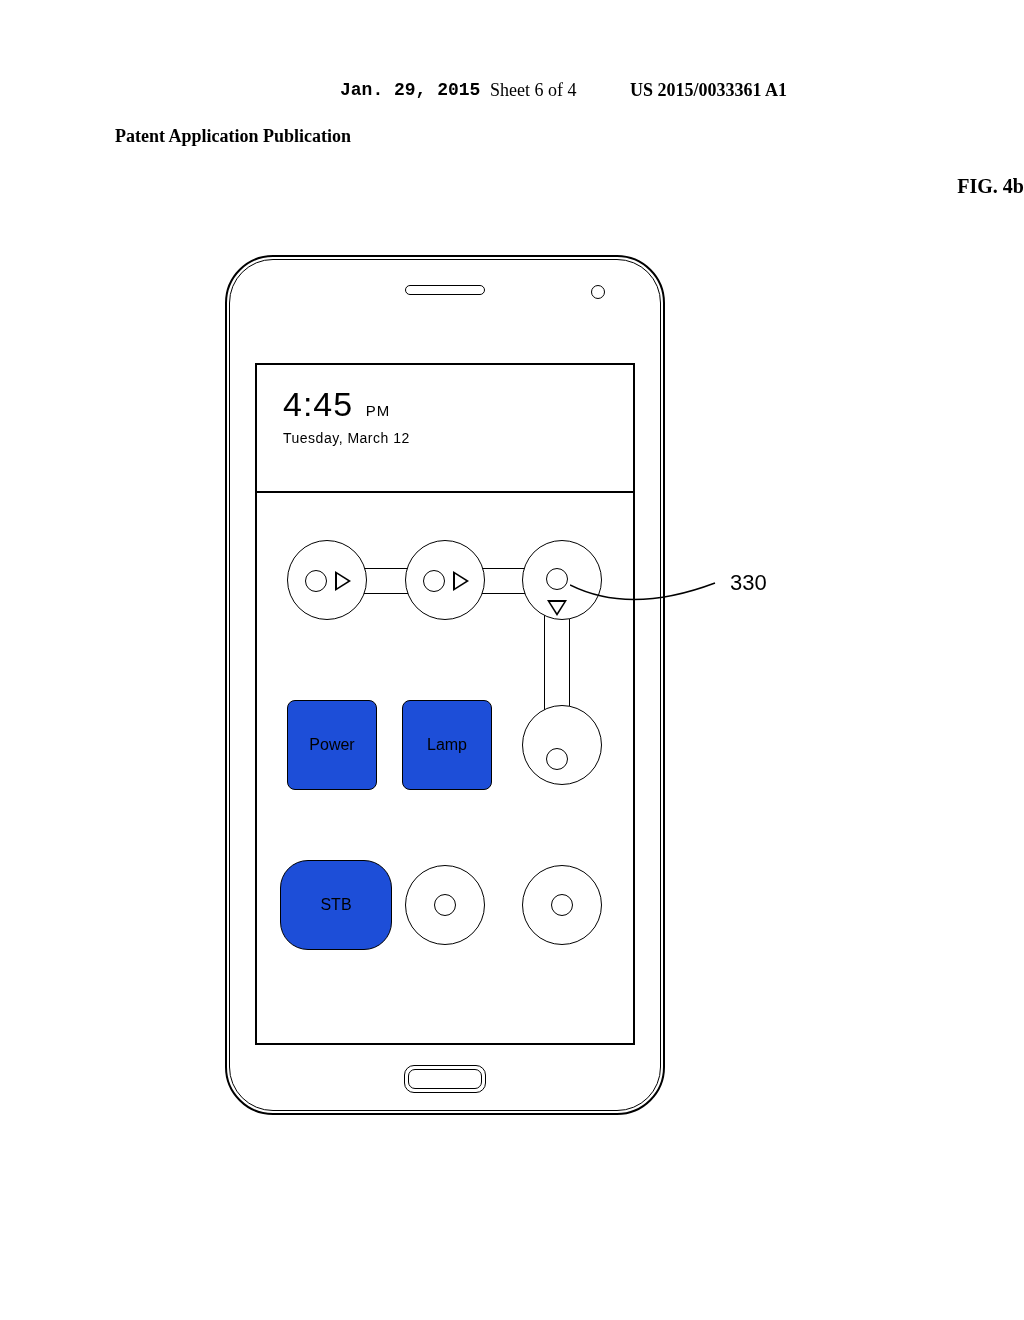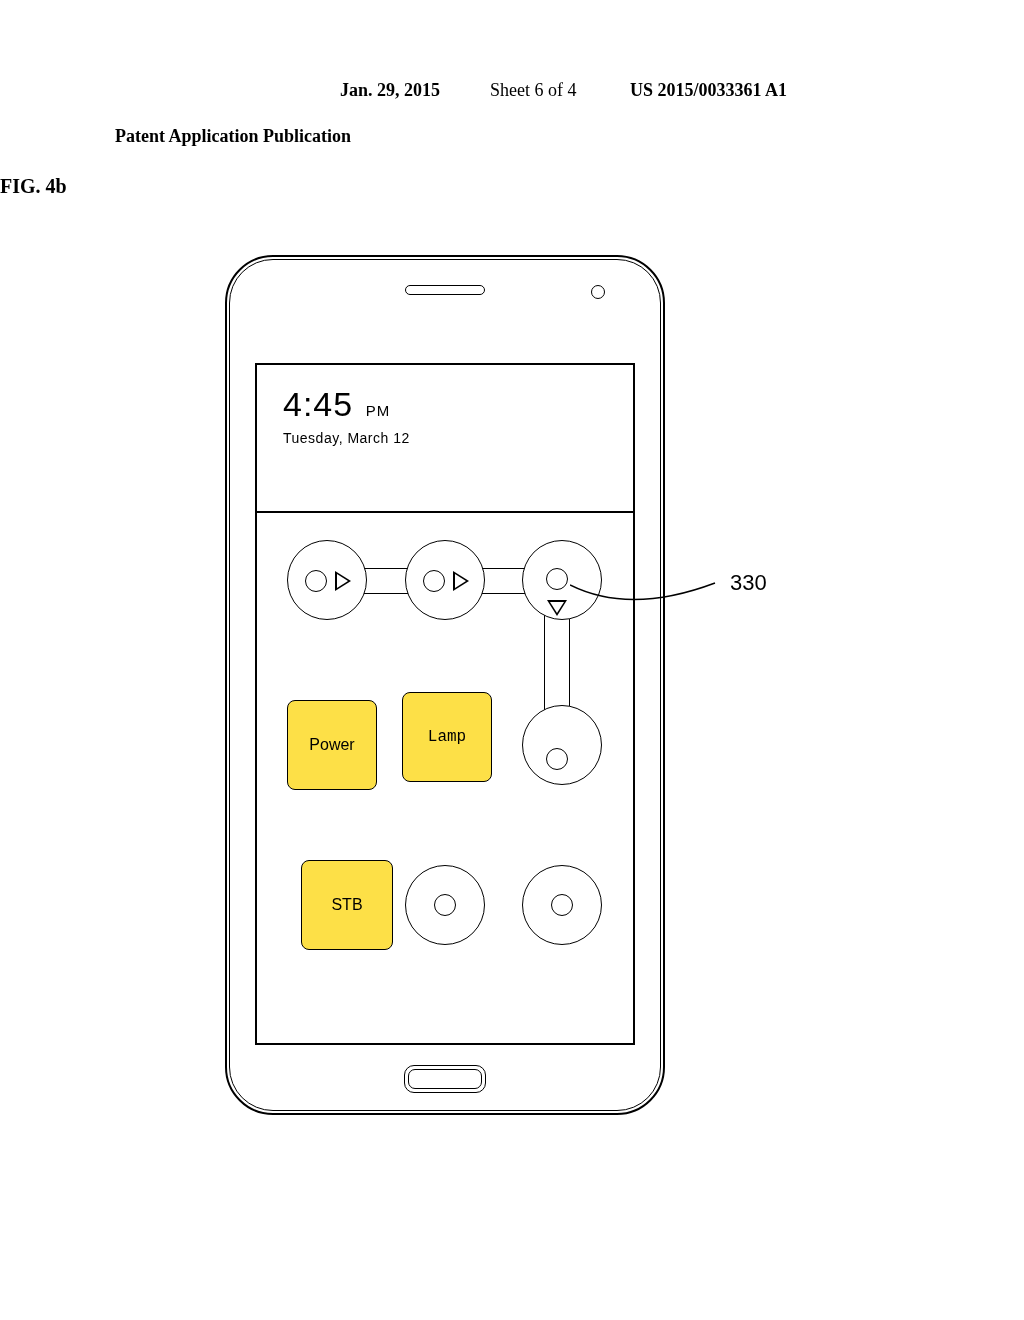--- a/index.html
+++ b/index.html
@@ -12,29 +12,29 @@
   }
   .header {
     position: absolute;
     top: 80px;
     left: 0;
     right: 0;
     font-size: 18px;
     font-weight: bold;
   }
   .header-left { position: absolute; left: 115px; margin-top: 46px; }
-  .header-center { position: absolute; left: 340px; }
+  .header-center { position: absolute; left: 340px; font-family: Liberation Mono, monospace; }
   .header-right-sheet { position: absolute; left: 490px; font-weight: normal; }
   .header-right-pub { position: absolute; left: 630px; }
 
   .fig-label {
     position: absolute;
     top: 175px;
     left: 0; right: 0;
-    text-align: left;
+    text-align: right;
     font-weight: bold;
     font-size: 20px;
   }
 
   .phone-wrap {
     position: absolute;
     top: 255px;
     left: 225px;
     width: 440px;
     height: 860px;
@@ -91,21 +91,21 @@
     position: absolute;
     top: 108px;
     left: 30px;
     right: 30px;
     bottom: 70px;
     border: 2px solid #000;
   }
   .clock-panel {
     position: absolute;
     top: 0; left: 0; right: 0;
-    height: 148px;
+    height: 128px;
     border-bottom: 2px solid #000;
     padding: 20px 26px;
     font-family: Arial, sans-serif;
   }
   .clock-time { font-size: 34px; letter-spacing: 1px; }
   .clock-ampm { font-size: 15px; margin-left: 2px; }
   .clock-date { font-size: 14px; margin-top: 6px; letter-spacing: 0.5px; }
 
   .pattern-area {
     position: absolute;
@@ -163,21 +163,21 @@
   }
   .square-btn {
     position: absolute;
     border: 1.5px solid #000;
     border-radius: 8px;
     font-family: Arial, sans-serif;
     font-size: 16px;
     display: flex;
     align-items: center;
     justify-content: center;
-    background: #fde047;
+    background: #1d4ed8;
   }
 
   .callout {
     position: absolute;
     font-family: Arial, sans-serif;
     font-size: 22px;
   }
 </style>
 </head>
 <body>
@@ -221,27 +221,27 @@
       <div class="small-circle" style="left:48px; top:70px;"></div>
       <div class="tri-right" style="left:78px; top:71px;"></div>
       <div class="small-circle" style="left:166px; top:70px;"></div>
       <div class="tri-right" style="left:196px; top:71px;"></div>
       <div class="small-circle" style="left:289px; top:68px;"></div>
       <div class="tri-down" style="left:290px; top:100px;"></div>
 
       <div class="square-btn" style="left:30px; top:200px; width:90px; height:90px;">
         <span>Power</span>
       </div>
-      <div class="square-btn" style="left:145px; top:192px; width:90px; height:90px;font-family:Liberation Mono, monospace;">
+      <div class="square-btn" style="left:145px; top:200px; width:90px; height:90px;">
         <span>Lamp</span>
       </div>
       <div class="node-circle" style="left:265px; top:205px; width:80px; height:80px;"></div>
       <div class="small-circle" style="left:289px; top:248px;"></div>
 
-      <div class="square-btn" style="left:44px; top:360px; width:92px; height:90px;">
+      <div class="square-btn" style="left:23px; top:360px; width:112px; height:90px;border-radius:28px;">
         <span>STB</span>
       </div>
       <div class="node-circle" style="left:148px; top:365px; width:80px; height:80px;"></div>
       <div class="small-circle" style="left:177px; top:394px;"></div>
       <div class="node-circle" style="left:265px; top:365px; width:80px; height:80px;"></div>
       <div class="small-circle" style="left:294px; top:394px;"></div>
     </div>
   </div>
 </div>
 

